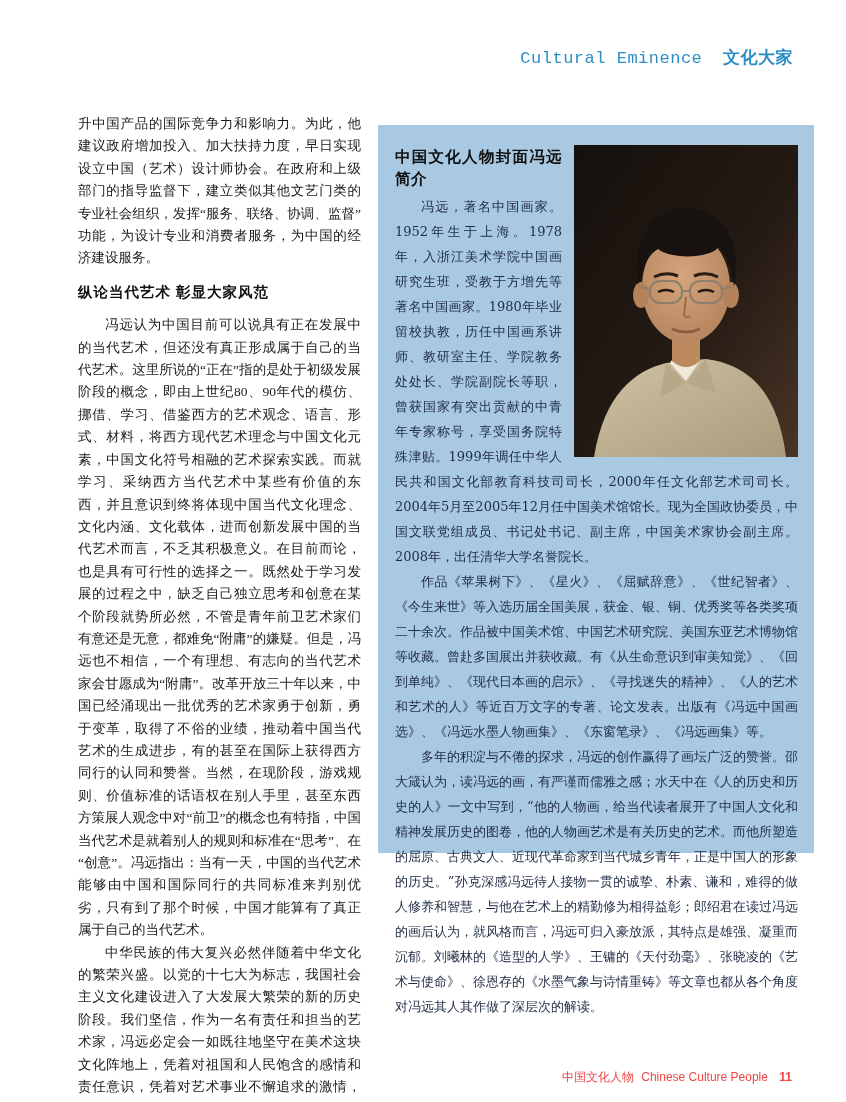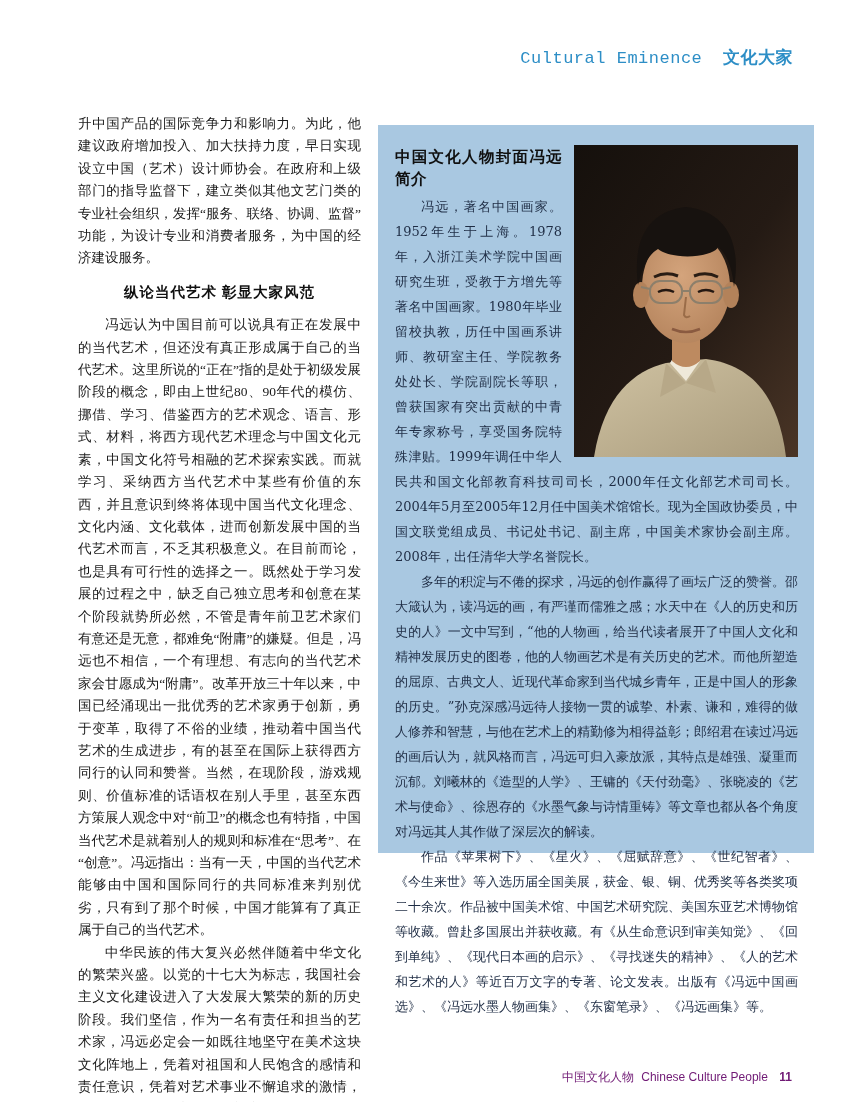--- a/index.html
+++ b/index.html
@@ -33,21 +33,21 @@
   .left-col{
     position:absolute;left:78px;top:113px;width:283px;
     color:var(--body_ink,#1a1a1a);
     font-size:13.5px;line-height:22.4px;
     text-align:justify;text-justify:inter-ideograph;
     font-family:"Liberation Serif","DejaVu Serif",serif;
   }
   .left-col p{margin:0;}
   .left-col p.indent{text-indent:2em;}
   .left-col h2{
-    font-size:14.5px;font-weight:700;text-align:center;
+    font-size:14.5px;font-weight:700;text-align:left;
     margin:11px 0 11px 0;letter-spacing:1px;
     color:#111111;
     font-family:"Liberation Sans", sans-serif;
   }
   
   .profile-box{
     position:absolute;left:378px;top:125px;width:436px;height:728px;
     background:var(--box_bg,#a9c8e1);
     padding:21px 16px 20px 17px;
     color:var(--box_ink,#1e2c44);
@@ -62,21 +62,21 @@
   }
   .profile-box p{margin:0;text-indent:2em;}
   .photo{
     float:right;width:224px;height:312px;
     margin:-1px 0 8px 12px;
     display:block;
   }
   
   .footer{
     position:absolute;top:1069px;right:54px;
-    font-size:12px;color:#701a75;white-space:nowrap;
+    font-size:12px;color:#ef4444;white-space:nowrap;
     font-family:"Liberation Sans", sans-serif;
   }
   .footer .cn{margin-right:4px;}
   .footer .num{font-weight:700;margin-left:8px;}
 </style>
 </head>
 <body>
 
 <div class="page">
 
@@ -135,22 +135,22 @@
 
       <path d="M84 147 Q92 143 100 147" stroke="#241812" stroke-width="2.5" fill="none"></path>
       <path d="M124 147 Q132 143 140 147" stroke="#241812" stroke-width="2.5" fill="none"></path>
 
       <path d="M112 152 L110 170 Q112 174 116 171" stroke="#9a6c48" stroke-width="2" fill="none"></path>
       <path d="M98 184 Q112 190 126 184" stroke="#8a5a40" stroke-width="2.5" fill="none"></path>
     </svg>
 
     <h3>中国文化人物封面冯远简介</h3>
     <p>冯远，著名中国画家。1952年生于上海。1978年，入浙江美术学院中国画研究生班，受教于方增先等著名中国画家。1980年毕业留校执教，历任中国画系讲师、教研室主任、学院教务处处长、学院副院长等职，曾获国家有突出贡献的中青年专家称号，享受国务院特殊津贴。1999年调任中华人民共和国文化部教育科技司司长，2000年任文化部艺术司司长。2004年5月至2005年12月任中国美术馆馆长。现为全国政协委员，中国文联党组成员、书记处书记、副主席，中国美术家协会副主席。2008年，出任清华大学名誉院长。</p>
+    <p>作品《苹果树下》、《星火》、《屈赋辞意》、《世纪智者》、《今生来世》等入选历届全国美展，获金、银、铜、优秀奖等各类奖项二十余次。作品被中国美术馆、中国艺术研究院、美国东亚艺术博物馆等收藏。曾赴多国展出并获收藏。有《从生命意识到审美知觉》、《回到单纯》、《现代日本画的启示》、《寻找迷失的精神》、《人的艺术和艺术的人》等近百万文字的专著、论文发表。出版有《冯远中国画选》、《冯远水墨人物画集》、《东窗笔录》、《冯远画集》等。</p>
     <p>多年的积淀与不倦的探求，冯远的创作赢得了画坛广泛的赞誉。邵大箴认为，读冯远的画，有严谨而儒雅之感；水天中在《人的历史和历史的人》一文中写到，“他的人物画，给当代读者展开了中国人文化和精神发展历史的图卷，他的人物画艺术是有关历史的艺术。而他所塑造的屈原、古典文人、近现代革命家到当代城乡青年，正是中国人的形象的历史。”孙克深感冯远待人接物一贯的诚挚、朴素、谦和，难得的做人修养和智慧，与他在艺术上的精勤修为相得益彰；郎绍君在读过冯远的画后认为，就风格而言，冯远可归入豪放派，其特点是雄强、凝重而沉郁。刘曦林的《造型的人学》、王镛的《天付劲毫》、张晓凌的《艺术与使命》、徐恩存的《水墨气象与诗情重铸》等文章也都从各个角度对冯远其人其作做了深层次的解读。</p>
-    <p>作品《苹果树下》、《星火》、《屈赋辞意》、《世纪智者》、《今生来世》等入选历届全国美展，获金、银、铜、优秀奖等各类奖项二十余次。作品被中国美术馆、中国艺术研究院、美国东亚艺术博物馆等收藏。曾赴多国展出并获收藏。有《从生命意识到审美知觉》、《回到单纯》、《现代日本画的启示》、《寻找迷失的精神》、《人的艺术和艺术的人》等近百万文字的专著、论文发表。出版有《冯远中国画选》、《冯远水墨人物画集》、《东窗笔录》、《冯远画集》等。</p>
   </div>
 
   <div class="footer">
     <span class="cn">中国文化人物</span>
     <span class="en">Chinese Culture People</span>
     <span class="num">11</span>
   </div>
 
 </div>
 

